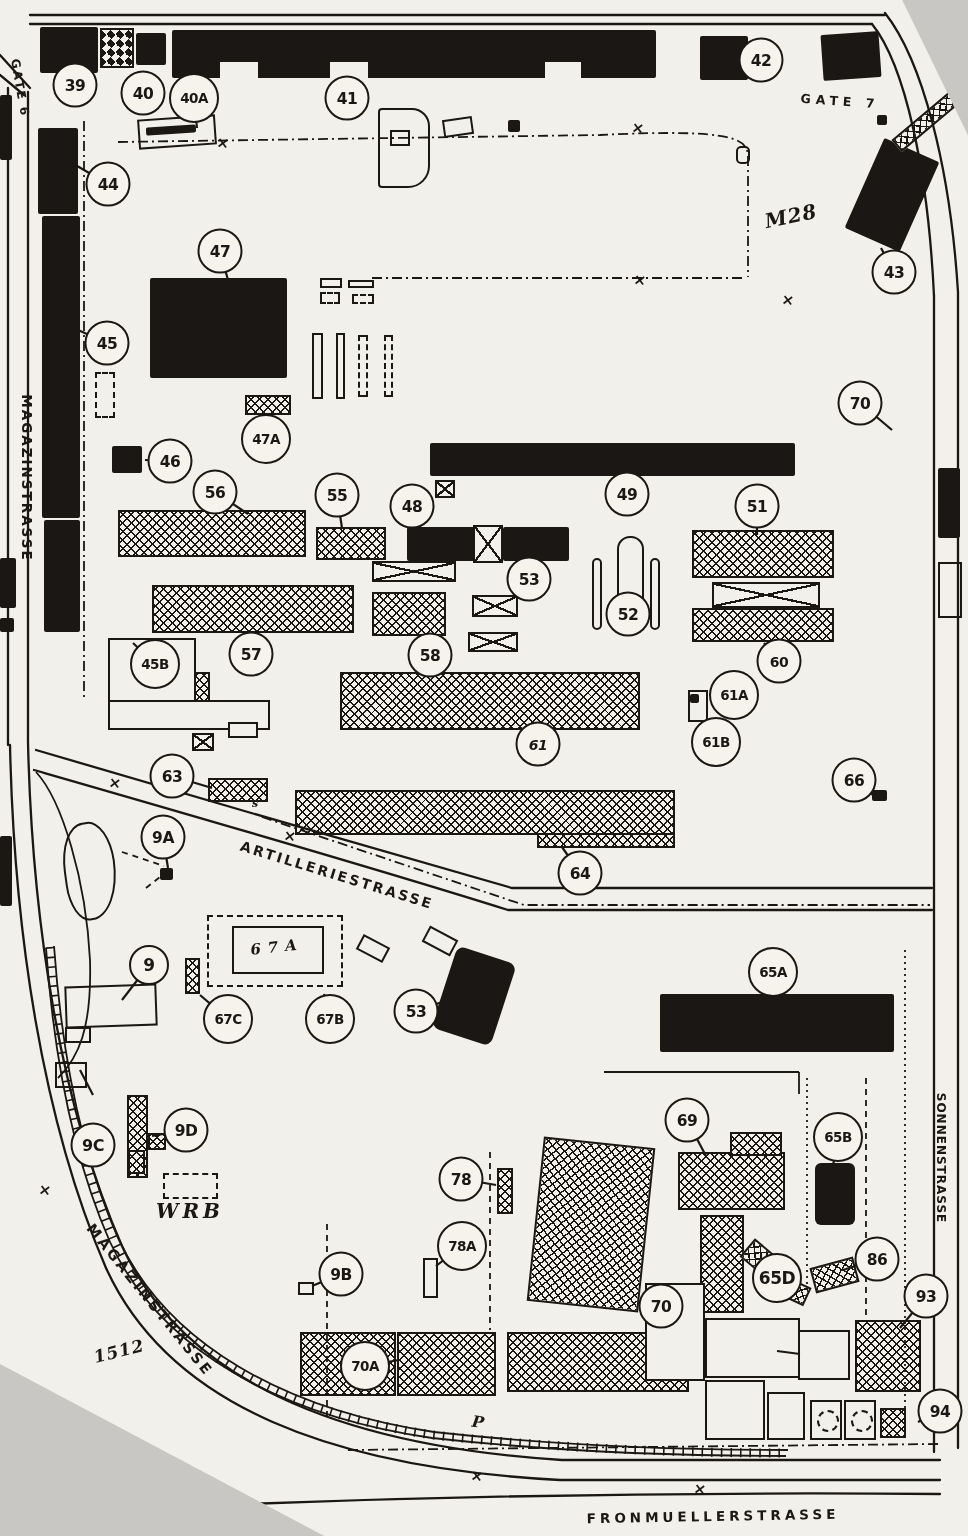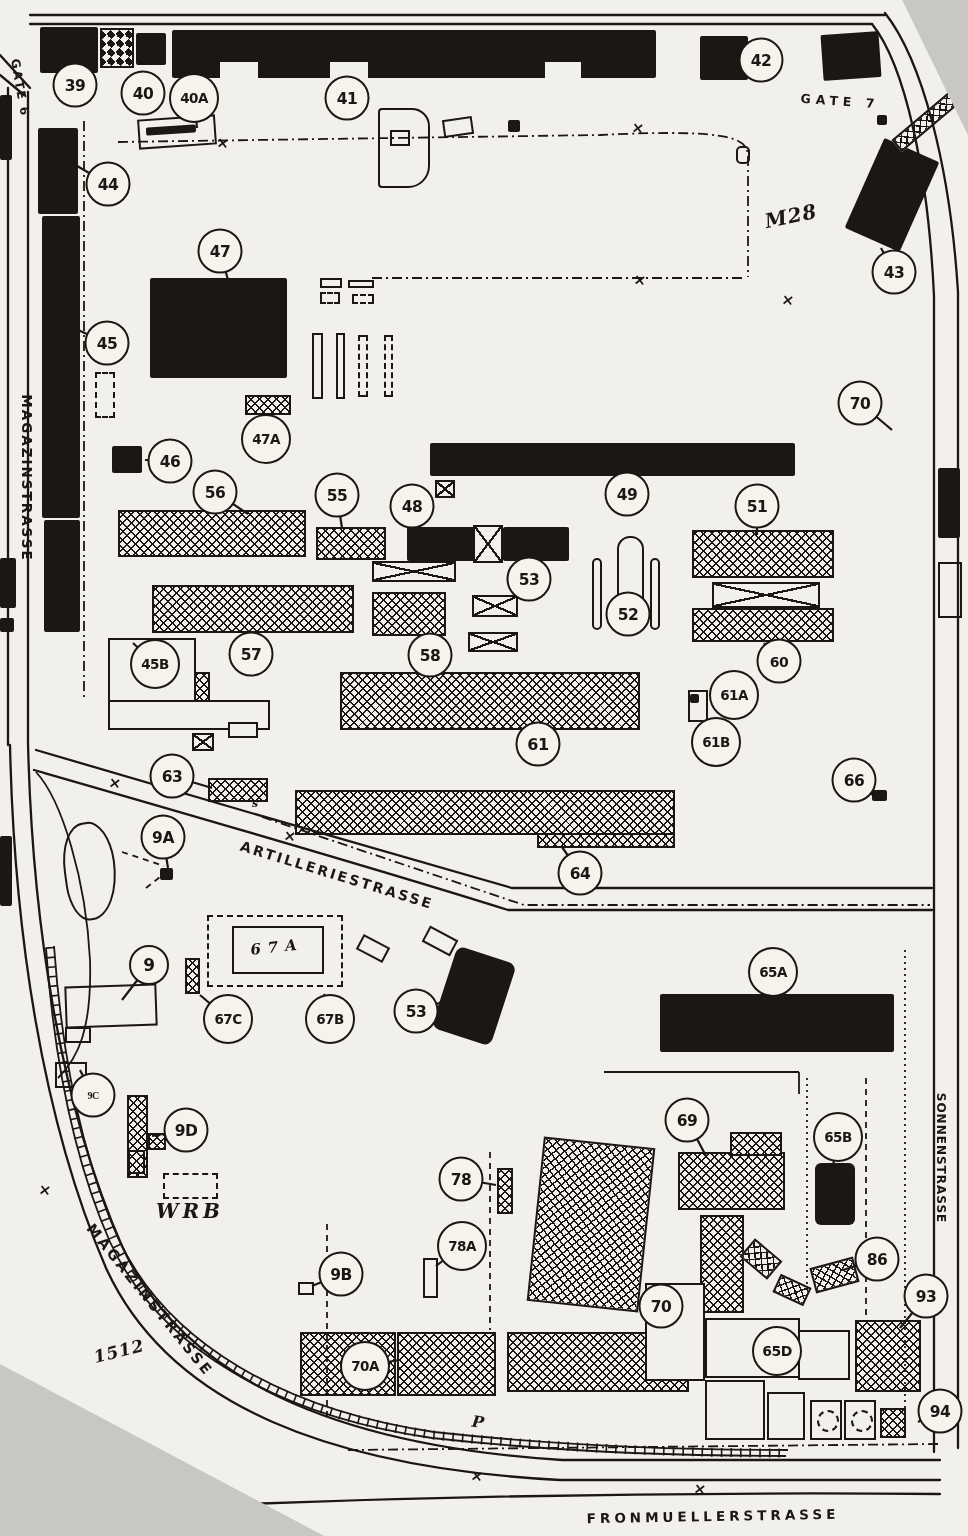--- a/index.html
+++ b/index.html
@@ -267,44 +267,44 @@
         <div class="mk" style="width: 41px; height: 41px; left: 860px; top: 403px; font-size: 15.5px;">70</div>
         <div class="mk" style="width: 41px; height: 41px; left: 757px; top: 506px; font-size: 15.5px;">51</div>
         <div class="mk" style="width: 41px; height: 41px; left: 628px; top: 614px; font-size: 15.5px;">52</div>
         <div class="mk" style="width: 41px; height: 41px; left: 529px; top: 579px; font-size: 15.5px;">53</div>
         <div class="mk" style="width: 41px; height: 41px; left: 412px; top: 506px; font-size: 15.5px;">48</div>
         <div class="mk" style="width: 41px; height: 41px; left: 337px; top: 495px; font-size: 15.5px;">55</div>
         <div class="mk" style="width: 41px; height: 41px; left: 215px; top: 492px; font-size: 15.5px;">56</div>
         <div class="mk" style="width: 41px; height: 41px; left: 251px; top: 654px; font-size: 15.5px;">57</div>
         <div class="mk" style="width: 41px; height: 41px; left: 430px; top: 655px; font-size: 15.5px;">58</div>
         <div class="mk" style="width: 41px; height: 41px; left: 779px; top: 661px; font-size: 14px;">60</div>
-        <div class="mk" style="width: 41px; height: 41px; left: 538px; top: 744px; font-size: 16px;">61</div>
+        <div class="mk" style="width: 41px; height: 41px; left: 538px; top: 744px; font-size: 14px; font-style: italic;">61</div>
         <div class="mk" style="width: 46px; height: 46px; left: 734px; top: 695px; font-size: 13.5px;">61A</div>
         <div class="mk" style="width: 46px; height: 46px; left: 716px; top: 742px; font-size: 13.5px;">61B</div>
         <div class="mk" style="width: 41px; height: 41px; left: 172px; top: 776px; font-size: 15.5px;">63</div>
         <div class="mk" style="width: 41px; height: 41px; left: 580px; top: 873px; font-size: 15.5px;">64</div>
         <div class="mk" style="width: 46px; height: 46px; left: 773px; top: 972px; font-size: 13.5px;">65A</div>
         <div class="mk" style="width: 46px; height: 46px; left: 838px; top: 1137px; font-size: 13.5px;">65B</div>
-        <div class="mk" style="width: 46px; height: 46px; left: 777px; top: 1351px; font-size: 14px;">65D</div>
+        <div class="mk" style="width: 46px; height: 46px; left: 777px; top: 1278px; font-size: 17px;">65D</div>
         <div class="mk" style="width: 41px; height: 41px; left: 854px; top: 780px; font-size: 15.5px;">66</div>
         <div class="mk" style="width: 41px; height: 41px; left: 416px; top: 1011px; font-size: 15.5px;">53</div>
         <div class="mk" style="width: 46px; height: 46px; left: 330px; top: 1019px; font-size: 13.5px;">67B</div>
         <div class="mk" style="width: 46px; height: 46px; left: 228px; top: 1019px; font-size: 13.5px;">67C</div>
         <div class="mk" style="width: 41px; height: 41px; left: 687px; top: 1120px; font-size: 15.5px;">69</div>
         <div class="mk" style="width: 41px; height: 41px; left: 661px; top: 1306px; font-size: 15.5px;">70</div>
         <div class="mk" style="width: 46px; height: 46px; left: 365px; top: 1366px; font-size: 13.5px;">70A</div>
         <div class="mk" style="width: 41px; height: 41px; left: 461px; top: 1179px; font-size: 15.5px;">78</div>
         <div class="mk" style="width: 46px; height: 46px; left: 462px; top: 1246px; font-size: 13.5px;">78A</div>
         <div class="mk" style="width: 41px; height: 41px; left: 877px; top: 1259px; font-size: 15.5px;">86</div>
         <div class="mk" style="width: 41px; height: 41px; left: 926px; top: 1296px; font-size: 15.5px;">93</div>
         <div class="mk" style="width: 41px; height: 41px; left: 940px; top: 1411px; font-size: 15.5px;">94</div>
         <div class="mk" style="width: 36px; height: 36px; left: 149px; top: 965px; font-size: 17px;">9</div>
         <div class="mk" style="width: 41px; height: 41px; left: 163px; top: 837px; font-size: 15.5px;">9A</div>
         <div class="mk" style="width: 41px; height: 41px; left: 341px; top: 1274px; font-size: 15.5px;">9B</div>
-        <div class="mk" style="width: 41px; height: 41px; left: 93px; top: 1095px; font-size: 10px; font-family: Liberation Serif, serif;">9C</div>
+        <div class="mk" style="width: 41px; height: 41px; left: 93px; top: 1145px; font-size: 16px;">9C</div>
         <div class="mk" style="width: 41px; height: 41px; left: 186px; top: 1130px; font-size: 15.5px;">9D</div>
         <div class="street" style="left: 27px; top: 478px; font-size: 13.5px; letter-spacing: 2px; transform: translate(-50%, -50%) rotate(90deg);">MAGAZINSTRASSE</div>
         <div class="street" style="left: 150px; top: 1300px; font-size: 14.5px; letter-spacing: 3px; transform: translate(-50%, -50%) rotate(51deg);">MAGAZINSTRASSE</div>
         <div class="street" style="left: 337px; top: 875px; font-size: 14px; letter-spacing: 2.5px; transform: translate(-50%, -50%) rotate(17deg);">ARTILLERIESTRASSE</div>
         <div class="street" style="left: 713px; top: 1516px; font-size: 13.5px; letter-spacing: 4px; transform: translate(-50%, -50%) rotate(-1deg);">FRONMUELLERSTRASSE</div>
         <div class="street" style="left: 941px; top: 1158px; font-size: 12px; letter-spacing: 1px; transform: translate(-50%, -50%) rotate(90deg);">SONNENSTRASSE</div>
         <div class="street" style="left: 20px; top: 88px; font-size: 12px; letter-spacing: 2px; transform: translate(-50%, -50%) rotate(80deg);">GATE 6</div>
         <div class="street" style="left: 840px; top: 101px; font-size: 12.5px; letter-spacing: 5px; transform: translate(-50%, -50%) rotate(4deg);">GATE 7</div>
         <div class="anno" style="left: 791px; top: 216px; font-size: 20px; letter-spacing: 1px; transform: translate(-50%, -50%) rotate(-12deg);">M28</div>
         <div class="anno" style="left: 119px; top: 1351px; font-size: 17px; letter-spacing: 1px; transform: translate(-50%, -50%) rotate(-14deg);">1512</div>

